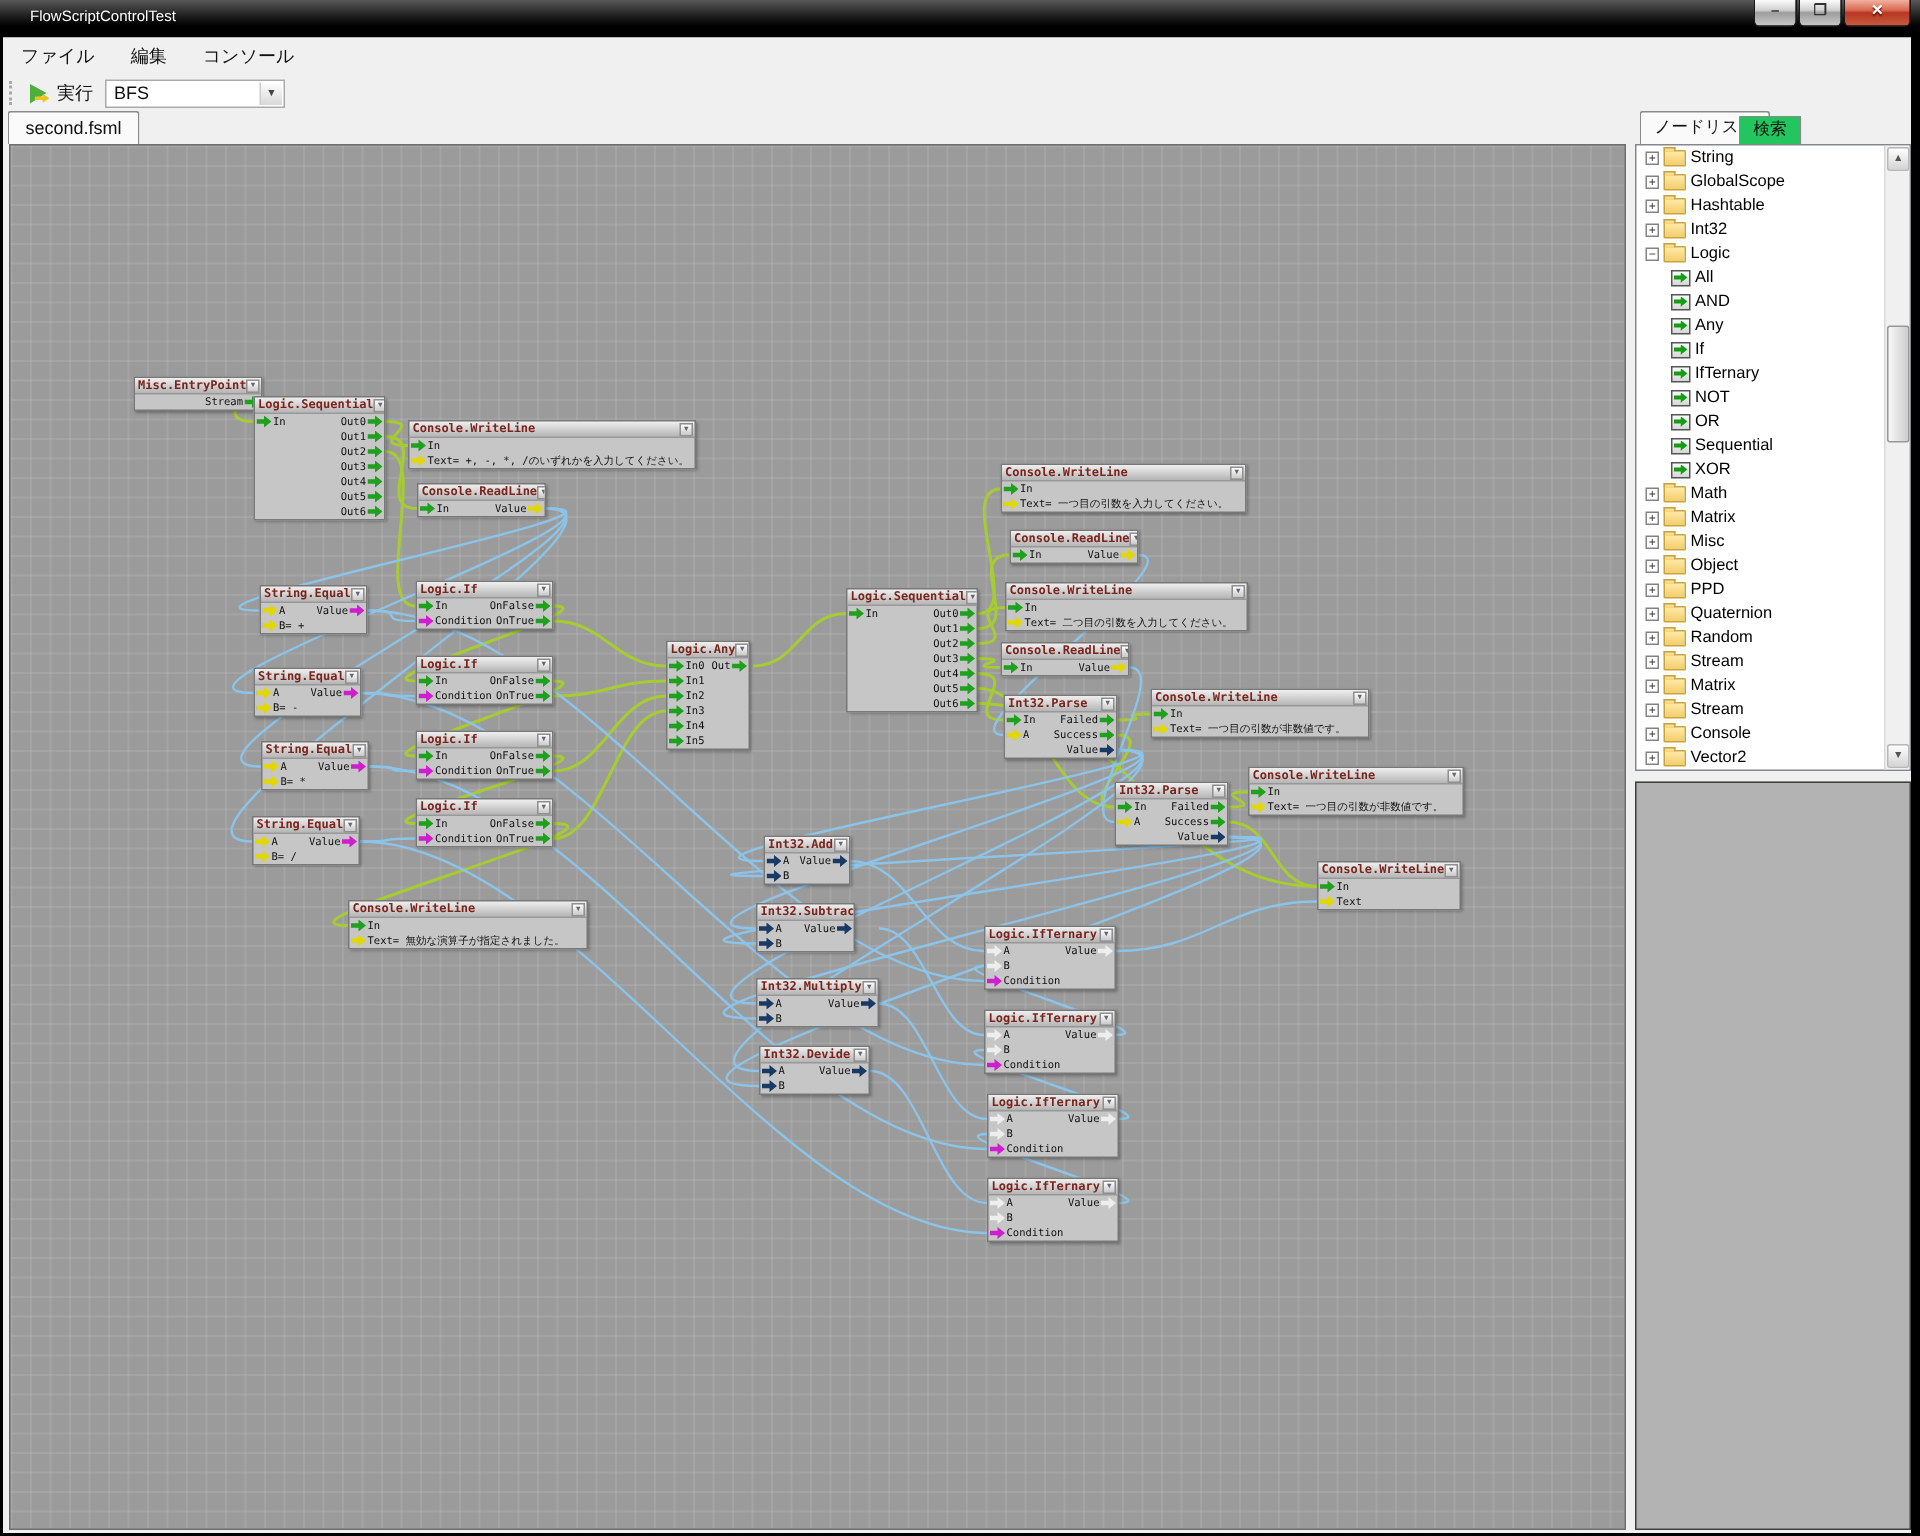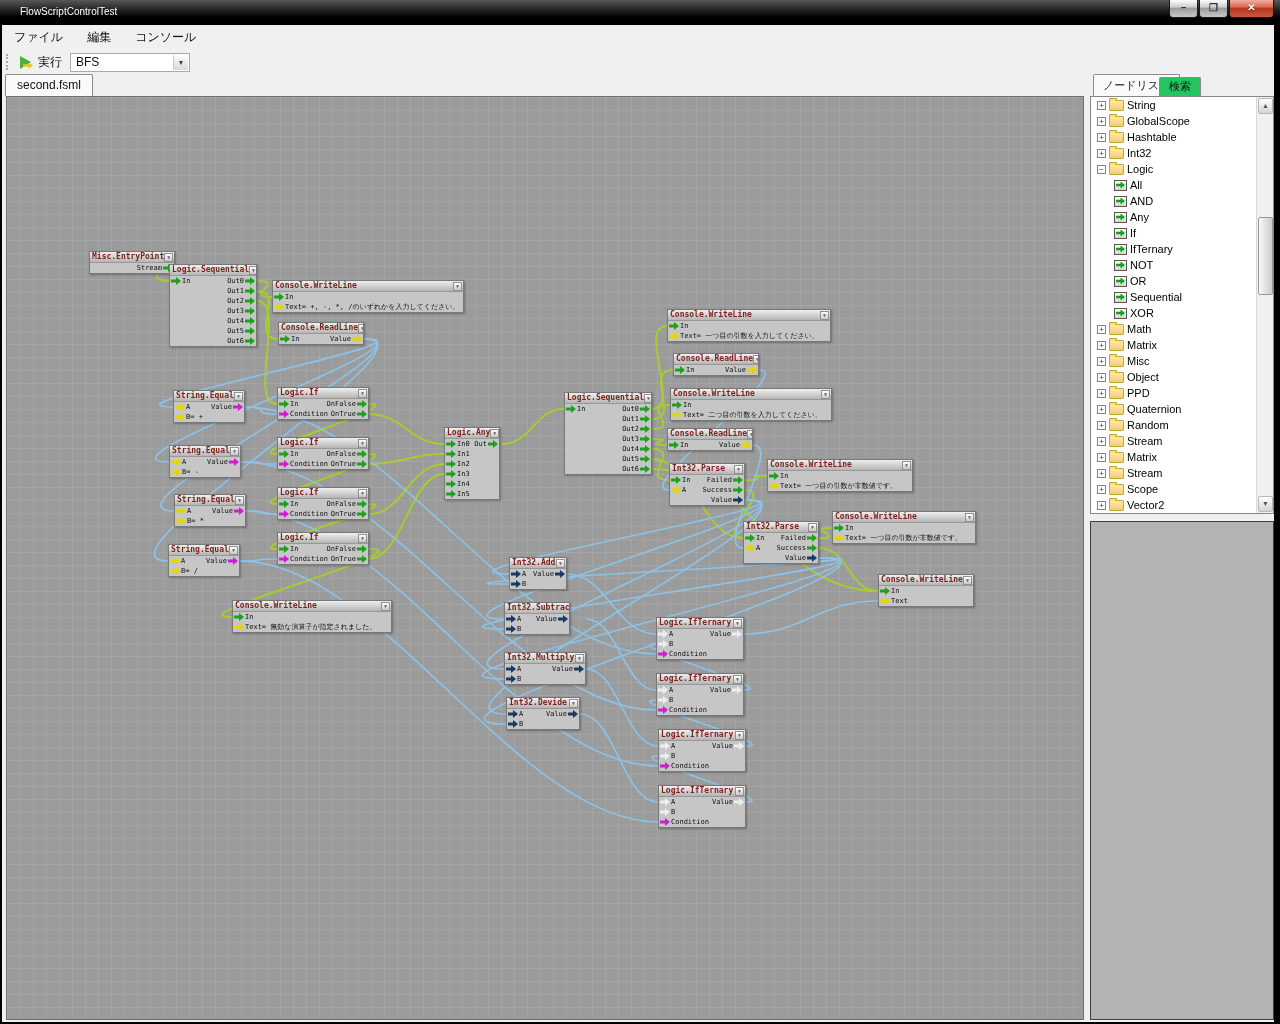--- a/index.html
+++ b/index.html
@@ -1190,21 +1190,21 @@
         <span>Matrix</span>
       </div>
       <div class="trow" style="padding-left: 6px;">
         <span class="expbox">+</span>
         <span class="folder"></span>
         <span>Stream</span>
       </div>
       <div class="trow" style="padding-left: 6px;">
         <span class="expbox">+</span>
         <span class="folder"></span>
-        <span>Scope</span>
+        <span>Console</span>
       </div>
       <div class="trow" style="padding-left: 6px;">
         <span class="expbox">+</span>
         <span class="folder"></span>
         <span>Vector2</span>
       </div>
     </div>
 
   <div class="abs propbox"></div>
 </div>

